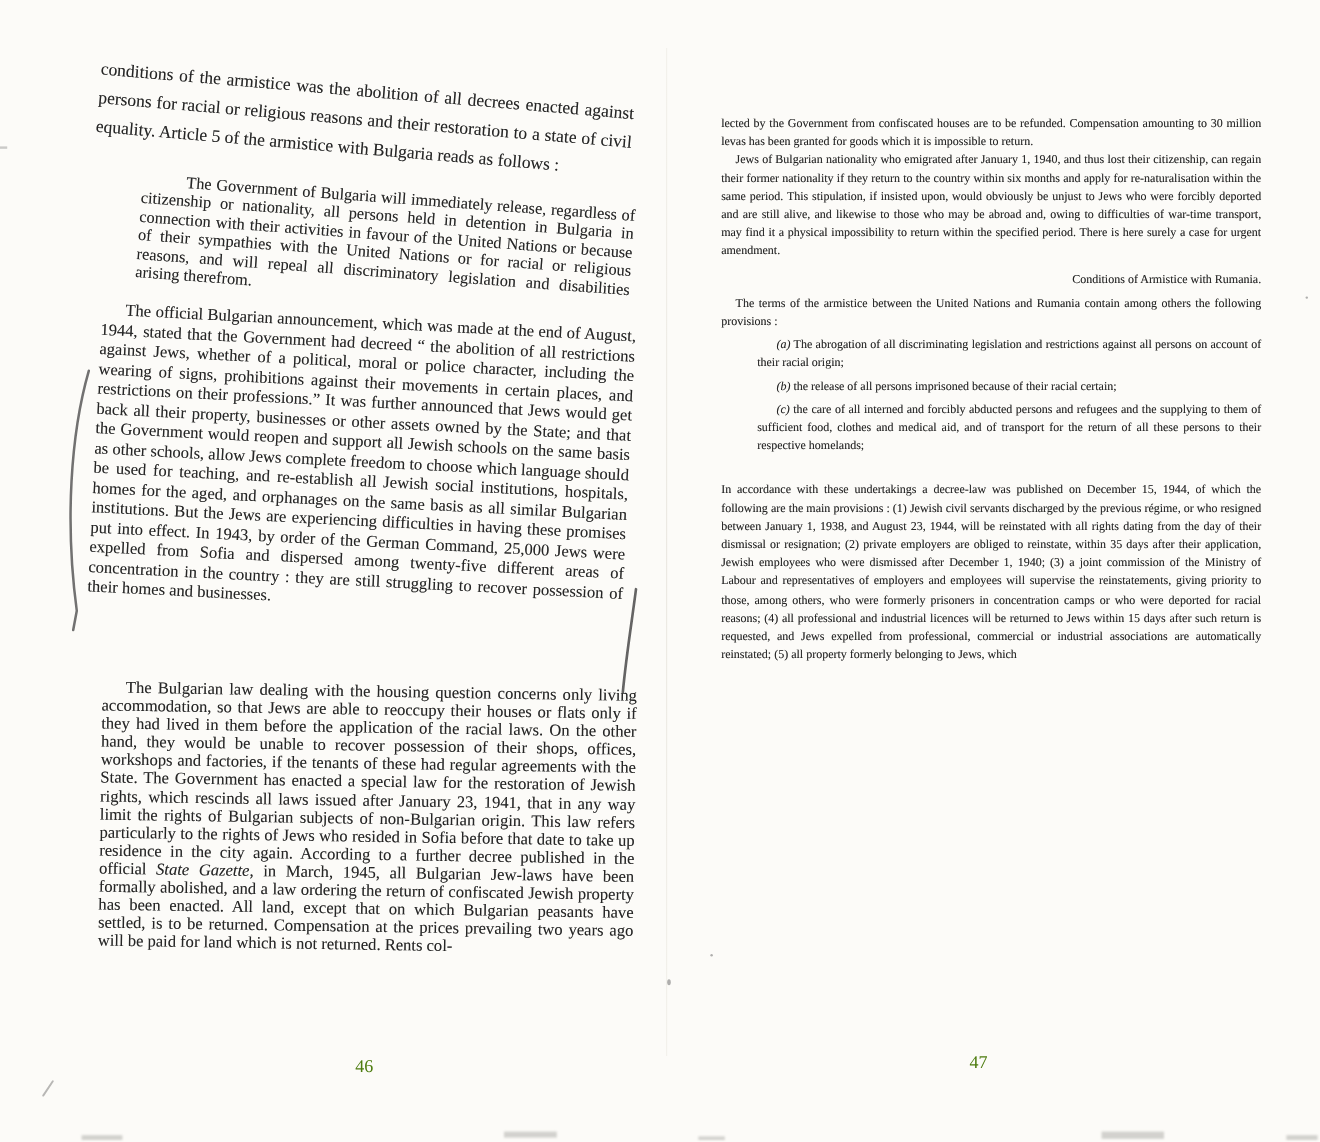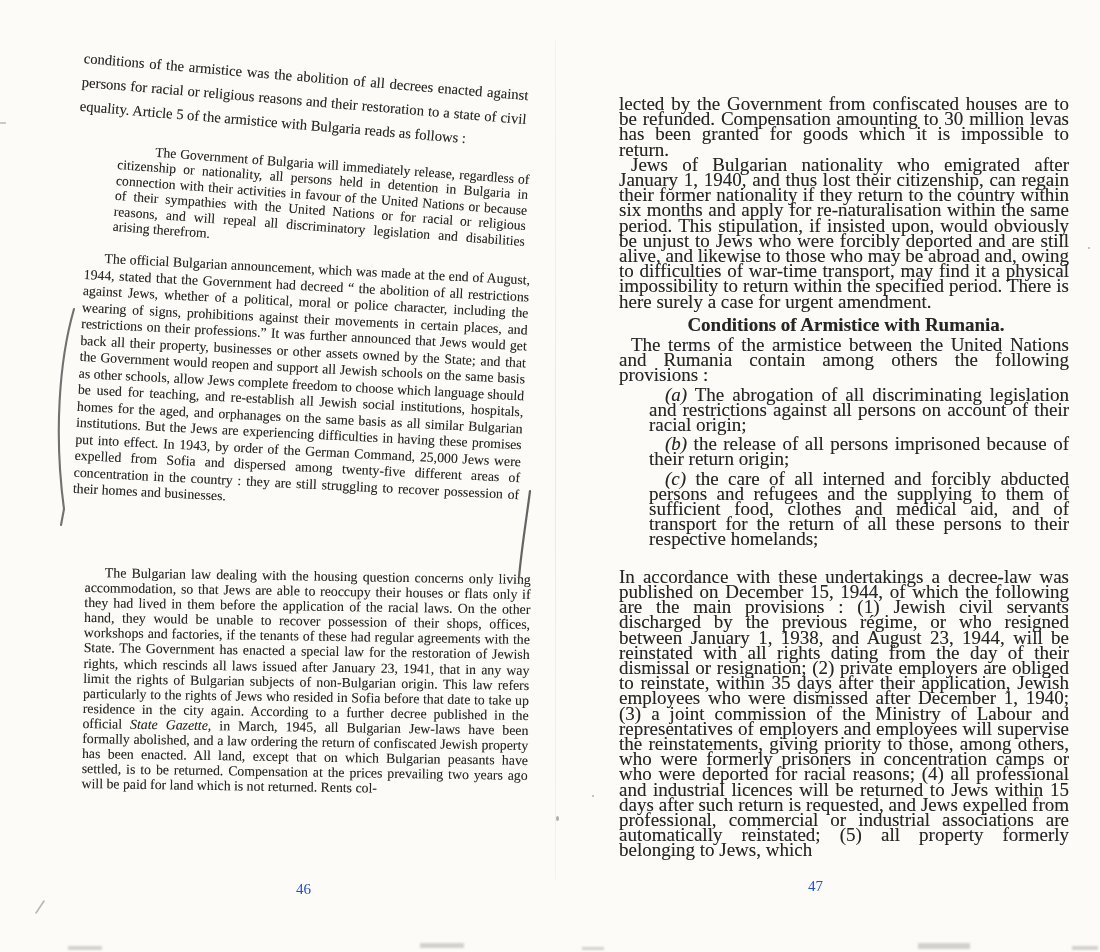--- a/index.html
+++ b/index.html
@@ -12,27 +12,27 @@
   .scan p{margin:0;}
   
   .lp{position:absolute;left:85px;width:446px;text-align:justify;transform-origin:0 0;
       text-shadow:0 0 .4px rgba(20,20,20,.35);}
   .lp-p1{top:46px;font-size:14.6px;line-height:24px;transform:rotate(4.8deg);}
   .lp-quote{top:142px;left:119px;width:412px;font-size:13.6px;line-height:15.4px;
             text-indent:37px;transform:rotate(4.2deg);}
   .lp-p2{top:250px;font-size:13.8px;line-height:16.5px;text-indent:20px;transform:rotate(2.9deg);}
   .lp-p4{top:565px;font-size:13.8px;line-height:15.1px;text-indent:20px;transform:rotate(0.9deg);}
   
-  .rp{position:absolute;left:619px;top:96px;width:450px;text-align:justify;
-      font-size:19px;line-height:15.2px;text-shadow:0 0 .4px rgba(20,20,20,.35);}
+  .rp{position:absolute;left:601px;top:96px;width:450px;text-align:justify;
+      font-size:10px;line-height:15.2px;text-shadow:0 0 .4px rgba(20,20,20,.35);}
   .rp .indent{text-indent:12px;}
-  .rp .heading{font-weight:bold;margin:8px 0 5px 4px;text-align:center;}
+  .rp .heading{font-weight:normal;margin:8px 0 5px 4px;text-align:right;}
   .rp .item{margin-left:30px;text-indent:16px;margin-top:4px;}
   .rp .flow{margin-top:22px;}
-  .pageno{position:absolute;font-size:15px;color:#1d4ed8;}
+  .pageno{position:absolute;font-size:15px;color:#4d7c0f;}
   .pn-46{left:296px;top:881px;}
   .pn-47{left:808px;top:878px;}
   
   .gutter{position:absolute;left:555px;top:40px;width:1px;height:840px;
           background:linear-gradient(#f1efe9,#e7e4dd,#f1efe9);opacity:.8;}
   .mark{position:absolute;}
   .speck{position:absolute;background:#6f6f6f;border-radius:50%;opacity:.55;}
   .smudge{position:absolute;background:#a9a8a4;opacity:.5;filter:blur(1px);}
   .edge-dash{position:absolute;background:#9a9a98;opacity:.5;}
 </style>
@@ -67,21 +67,21 @@
     </svg>
   </div>
 
   <div class="rp">
     <p>lected by the Government from confiscated houses are to be refunded. Compensation amounting to 30 million levas has been granted for goods which it is impossible to return.</p>
     <p class="indent">Jews of Bulgarian nationality who emigrated after January 1, 1940, and thus lost their citizenship, can regain their former nationality if they return to the country within six months and apply for re-naturalisation within the same period. This stipulation, if insisted upon, would obviously be unjust to Jews who were forcibly deported and are still alive, and likewise to those who may be abroad and, owing to difficulties of war-time transport, may find it a physical impossibility to return within the specified period. There is here surely a case for urgent amendment.</p>
     <p class="heading">Conditions of Armistice with Rumania.</p>
     <p class="indent">The terms of the armistice between the United Nations and Rumania contain among others the following provisions :</p>
 
     <p class="item"><i>(a)</i><span> The abrogation of all discriminating legislation and restrictions against all persons on account of their racial origin;</span></p>
-    <p class="item"><i>(b)</i><span> the release of all persons imprisoned because of their return origin;</span></p>
+    <p class="item"><i>(b)</i><span> the release of all persons imprisoned because of their racial certain;</span></p>
     <p class="item"><i>(c)</i><span> the care of all interned and forcibly abducted persons and refugees and the supplying to them of sufficient food, clothes and medical aid, and of transport for the return of all these persons to their respective homelands;</span></p>
 
     <p class="flow">In accordance with these undertakings a decree-law was published on December 15, 1944, of which the following are the main provisions : (1) Jewish civil servants discharged by the previous régime, or who resigned between January 1, 1938, and August 23, 1944, will be reinstated with all rights dating from the day of their dismissal or resignation; (2) private employers are obliged to reinstate, within 35 days after their application, Jewish employees who were dismissed after December 1, 1940; (3) a joint commission of the Ministry of Labour and representatives of employers and employees will supervise the reinstatements, giving priority to those, among others, who were formerly prisoners in concentration camps or who were deported for racial reasons; (4) all professional and industrial licences will be returned to Jews within 15 days after such return is requested, and Jews expelled from professional, commercial or industrial associations are automatically reinstated; (5) all property formerly belonging to Jews, which</p>
   </div>
 
   <div class="pageno pn-47">47</div>
 
   <div class="speck" style="left:556px;top:816px;width:3px;height:5px;"></div>
   <div class="speck" style="left:592px;top:795px;width:2px;height:2px;"></div>
   <div class="speck" style="left:1088px;top:247px;width:2px;height:2px;"></div>

